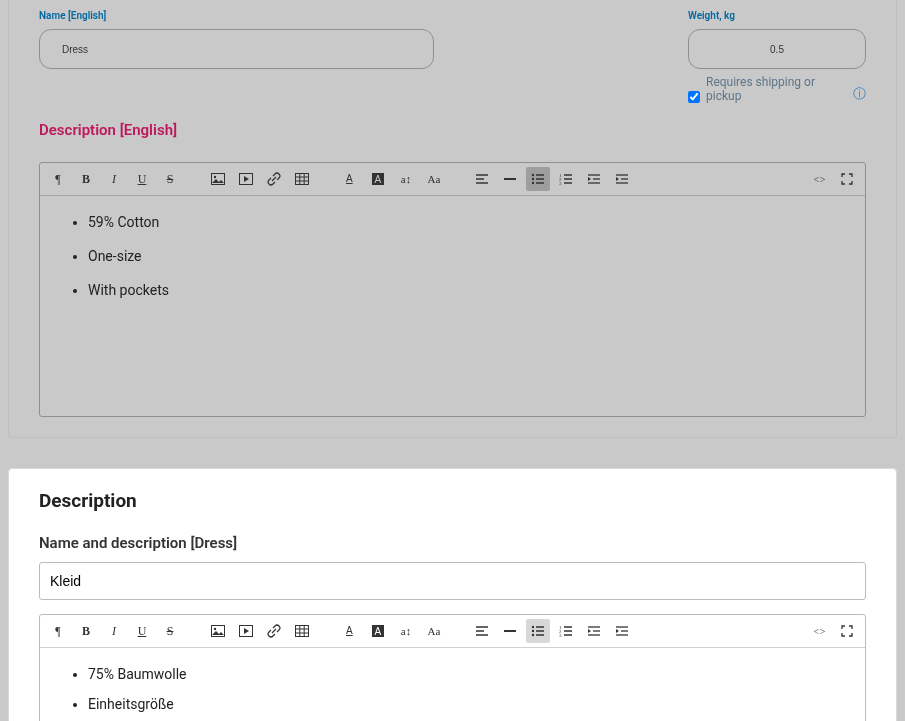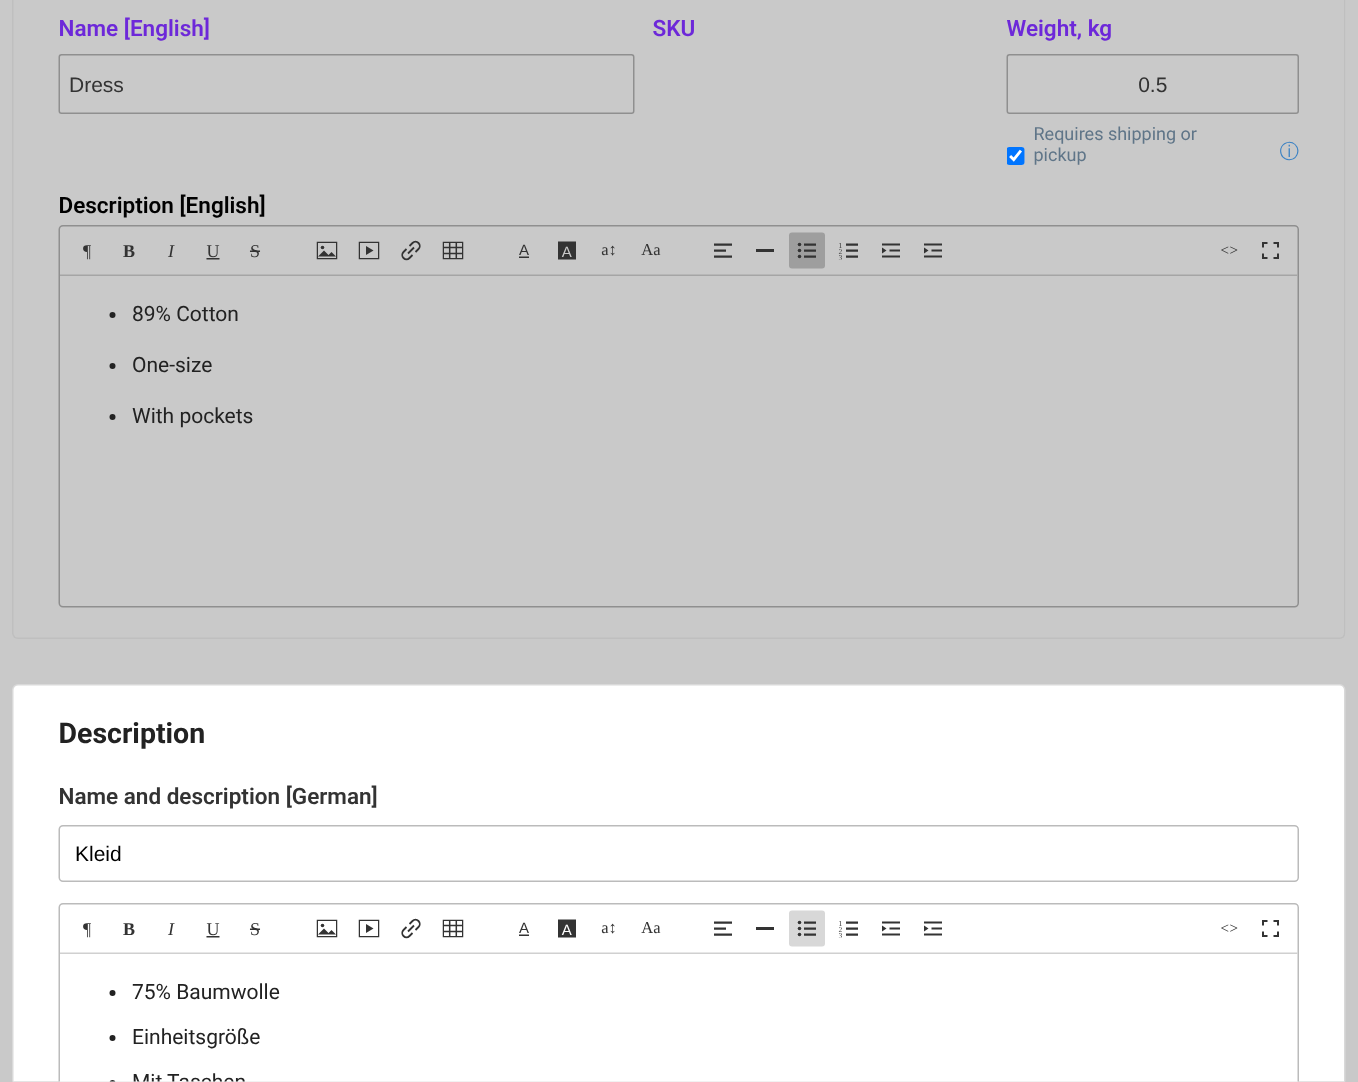--- a/index.html
+++ b/index.html
@@ -27,37 +27,37 @@
     border: 1px solid #d9d9d9;
     border-radius: 4px 4px 0 0;
   }
   .row { display: flex; gap: 12px; margin-bottom: 18px; }
   .col { display: flex; flex-direction: column; }
   .col-name { flex: 1 1 48%; }
   .col-sku { flex: 1 1 28%; }
   .col-weight { flex: 0 0 170px; }
   label.field-label {
     font-weight: 600;
-    font-size: 15px;
+    font-size: 10px;
     margin-bottom: 8px;
-    color: #6d28d9;
+    color: #0369a1;
   }
   input.text-input {
     height: 40px;
     border: 1px solid #8f8f8f;
     background: #c9c9c9;
-    padding: 0 6px;
-    font-size: 14px;
-    border-radius: 2px;
+    padding: 0 22px;
+    font-size: 10px;
+    border-radius: 12px;
     color: #333;
   }
   .weight-sub { font-size: 12px; color: #5f7588; margin-top: 6px; display:flex; align-items:flex-end; gap:6px; }
   .weight-sub .chk { margin-top:1px; }
   .weight-sub .info { margin-left:auto; color:#3b82c4; font-size:13px; }
-  .section-label { font-weight:600; font-size:15px; margin: 6px 0 4px; color:#000000; }
+  .section-label { font-weight:600; font-size:15px; margin: 6px 0 23px; color:#be185d; }
   .editor {
     border: 1px solid #8f8f8f;
     border-radius: 3px;
     background: #c9c9c9;
   }
   .card-white .editor { background:#fff; border-color:#bbb; }
   .toolbar {
     display: flex;
     align-items: center;
     gap: 4px;
@@ -99,21 +99,20 @@
 </head>
 <body>
 
 <div class="card">
   <div class="row">
     <div class="col col-name">
       <label class="field-label">Name [English]</label>
       <input class="text-input" value="Dress" style="">
     </div>
     <div class="col col-sku">
-      <label class="field-label">SKU</label>
     </div>
     <div class="col col-weight">
       <label class="field-label">Weight, kg</label>
       <input class="text-input weight-input" value="0.5" style="">
       <div class="weight-sub">
         <input type="checkbox" class="chk" checked="" style="">
         <span style="max-width:120px;">Requires shipping or pickup</span>
         <span class="info">ⓘ</span>
       </div>
     </div>
@@ -223,31 +222,31 @@
         <div class="tb-btn" style="font-size:10px; letter-spacing:-1px;">&lt; &gt;</div>
         <div class="tb-btn">
             <svg width="12" height="12" viewBox="0 0 12 12">
               <path d="M1 4 L1 1 L4 1 M8 1 L11 1 L11 4 M11 8 L11 11 L8 11 M4 11 L1 11 L1 8" stroke="#333" fill="none" stroke-width="1.3"></path>
             </svg>
           </div>
       </div>
     </div>
     <div class="editor-body">
       <ul>
-        <li>89% Cotton</li>
+        <li>59% Cotton</li>
         <li>One-size</li>
         <li>With pockets</li>
       </ul>
     </div>
   </div>
 </div>
 
 <div class="card-white">
   <h2 class="translations">Description</h2>
-  <div class="sub-label">Name and description [German]</div>
+  <div class="sub-label">Name and description [Dress]</div>
   <input class="name-trans-input" value="Kleid" style="">
 
   <div class="editor">
     <div class="toolbar">
       <div class="tb-btn">¶</div>
       <div class="tb-btn" style="font-weight:700;">B</div>
       <div class="tb-btn" style="font-style:italic;">I</div>
       <div class="tb-btn" style="text-decoration:underline;">U</div>
       <div class="tb-btn" style="text-decoration:line-through;">S</div>
       <div class="tb-sep"></div>

